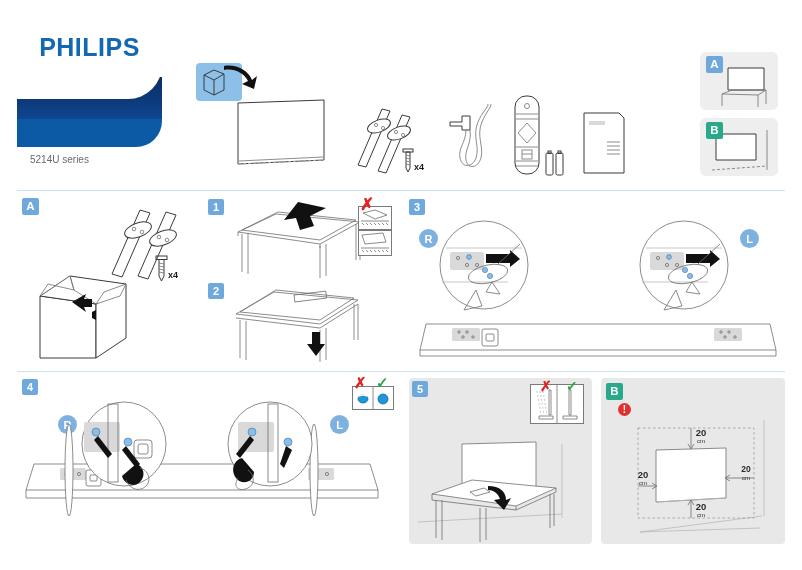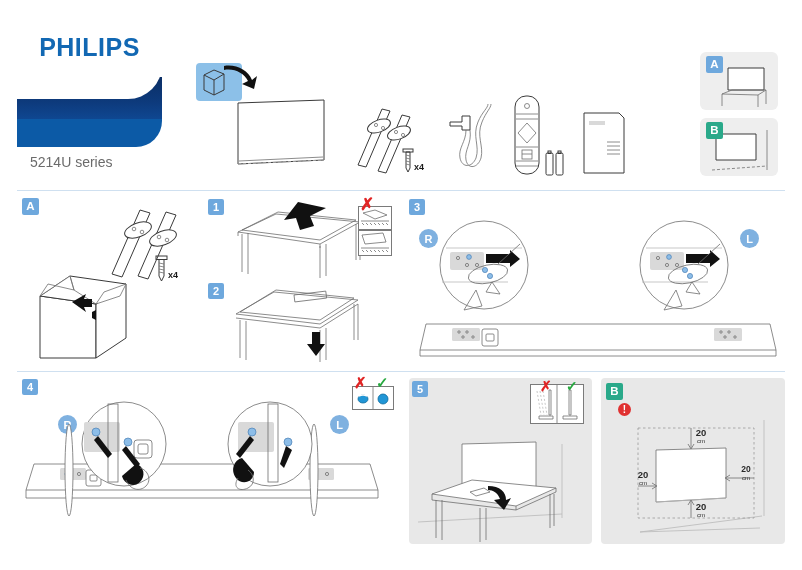--- a/index.html
+++ b/index.html
@@ -50,21 +50,21 @@
     position: absolute; left: 0; top: 102px; width: 145px; height: 38px;
     background: #0c5aa6;
     z-index: 2;
   }
   .brand-title-label {
     position: absolute; left: 12px; top: 8px;
     color: #ffffff; font-size: 14px; font-weight: 700; letter-spacing: -0.1px;
   }
   .brand-series {
     position: absolute; left: 30px; top: 154px;
-    color: #6b6b6b; font-size: 14px;
+    color: #6b6b6b; font-size: 10px;
   }
 
   
   .divider {
     position: absolute; left: 17px; width: 768px; height: 1px;
     background: #cfe0f0;
   }
   .divider.d1 { top: 190px; }
   .divider.d2 { top: 371px; }
 

